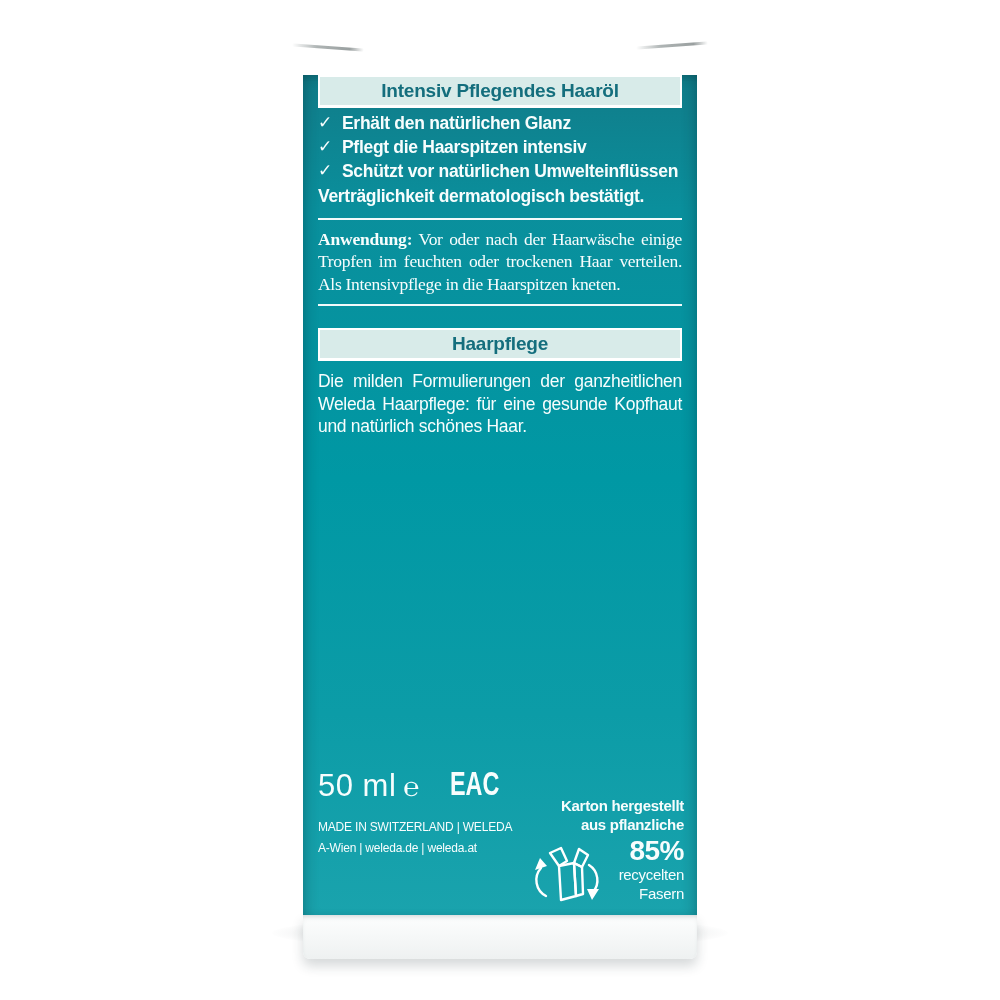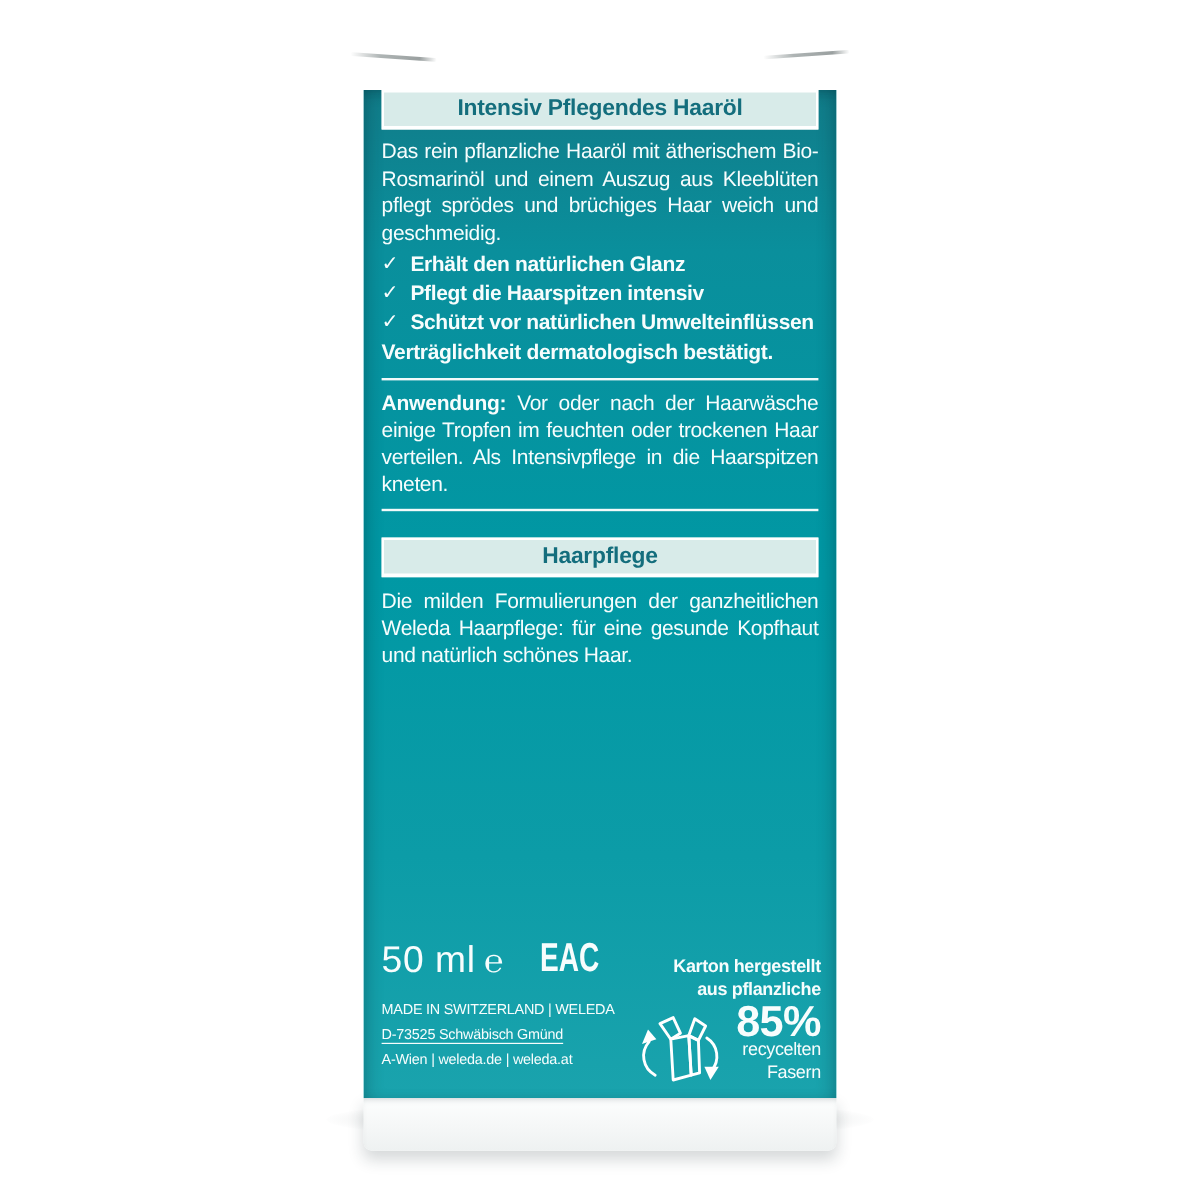--- a/index.html
+++ b/index.html
@@ -27,21 +27,21 @@
 
   .header-box{margin:0 0 0 0;background:var(--header-box-bg,#d8ebe9);border:2px solid #ffffff;border-bottom-width:3px;
     height:28px;display:flex;align-items:center;justify-content:center;}
   .header-box span{color:var(--header-text,#146e7d);font-weight:bold;font-size:19px;letter-spacing:-0.2px;}
   .hb1{margin-top:22px;}
   .hb2{margin-top:22px;}
 
   .body{margin:0;font-size:17.5px;line-height:22.5px;letter-spacing:-0.3px;text-align:justify;}
   .intro{margin-top:7px;}
   .derm{margin-top:2px;font-weight:bold;}
-  .usage{margin-top:7px;}
+  .usage{margin-top:7px;font-family:Liberation Serif, serif;}
   .usage b{letter-spacing:-0.2px;}
   .sect2{margin-top:9px;}
 
   .benefits{margin-top:3px;}
   .benefit{display:flex;font-weight:bold;font-size:17.5px;line-height:24px;letter-spacing:-0.3px;}
   .check{flex:0 0 24px;font-weight:normal;font-size:17px;}
   .benefit-text{flex:1;}
 
   .rule{height:2px;background:#f2fafa;margin-top:10px;}
   .rule + .usage{margin-top:8px;}
@@ -50,45 +50,44 @@
   .footer{position:absolute;left:15px;right:13px;bottom:9px;display:flex;justify-content:space-between;}
 
   .volume-row{display:flex;align-items:baseline;height:40px;}
   .volume{font-size:31px;font-weight:300;letter-spacing:0.5px;}
   .esign{font-size:27px;margin-left:7px;font-weight:300;}
   .eac{display:inline-block;font-weight:bold;font-size:30px;letter-spacing:0px;
        transform:scale(0.78,1.12);transform-origin:left bottom;margin-left:30px;}
   .addr{margin-top:9px;font-size:12px;line-height:21px;letter-spacing:-0.2px;}
   .underlined{text-decoration:underline;text-underline-offset:3px;text-decoration-thickness:1px;}
 
-  .foot-right{margin-top:15px;width:152px;text-align:right;}
+  .foot-right{margin-top:29px;width:152px;text-align:right;}
   .r1{font-size:15px;line-height:18.5px;font-weight:bold;letter-spacing:-0.3px;}
   .r-row{display:flex;align-items:flex-start;margin-top:2px;}
   .recycle-icon{flex:0 0 70px;margin-top:2px;}
   .r-col{flex:1;}
-  .pct{font-size:36px;line-height:29px;font-weight:bold;letter-spacing:-0.5px;}
+  .pct{font-size:28px;line-height:29px;font-weight:bold;letter-spacing:-0.5px;}
   .r2{font-size:15px;line-height:19px;letter-spacing:-0.3px;}
 </style>
 </head>
 <body>
 
 <div class="stage">
 
   <div class="ground-shadow"></div>
   <div class="flap-line left"></div>
   <div class="flap-line right"></div>
 
   <div class="carton">
     <div class="panel">
 
       <div class="header-box hb1">
         <span>Intensiv Pflegendes Haaröl</span>
       </div>
 
-      <p class="body intro">Das rein pflanzliche Haaröl mit ätherischem Bio-Rosmarinöl und einem Auszug aus Kleeblüten pflegt sprödes und brüchiges Haar weich und geschmeidig.</p>
 
       <div class="benefits">
         <div class="benefit">
           <span class="check">✓</span>
           <span class="benefit-text">Erhält den natürlichen Glanz</span>
         </div>
         <div class="benefit">
           <span class="check">✓</span>
           <span class="benefit-text">Pflegt die Haarspitzen intensiv</span>
         </div>
@@ -114,21 +113,20 @@
 
       <div class="footer">
         <div class="foot-left">
           <div class="volume-row">
             <span class="volume">50 ml</span>
             <span class="esign">℮</span>
             <span class="eac">EAC</span>
           </div>
           <div class="addr">
             <div>MADE IN SWITZERLAND | WELEDA</div>
-            <div class="underlined">D-73525 Schwäbisch Gmünd</div>
             <div>A-Wien | weleda.de | weleda.at</div>
           </div>
         </div>
 
         <div class="foot-right">
           <div class="r1">Karton hergestellt</div>
           <div class="r1">aus pflanzliche</div>
           <div class="r-row">
             <svg class="recycle-icon" width="70" height="68" viewBox="0 0 70 68" fill="none" xmlns="http://www.w3.org/2000/svg">
               <g stroke="#ffffff" stroke-width="2.4" stroke-linejoin="round" stroke-linecap="round" fill="none">

